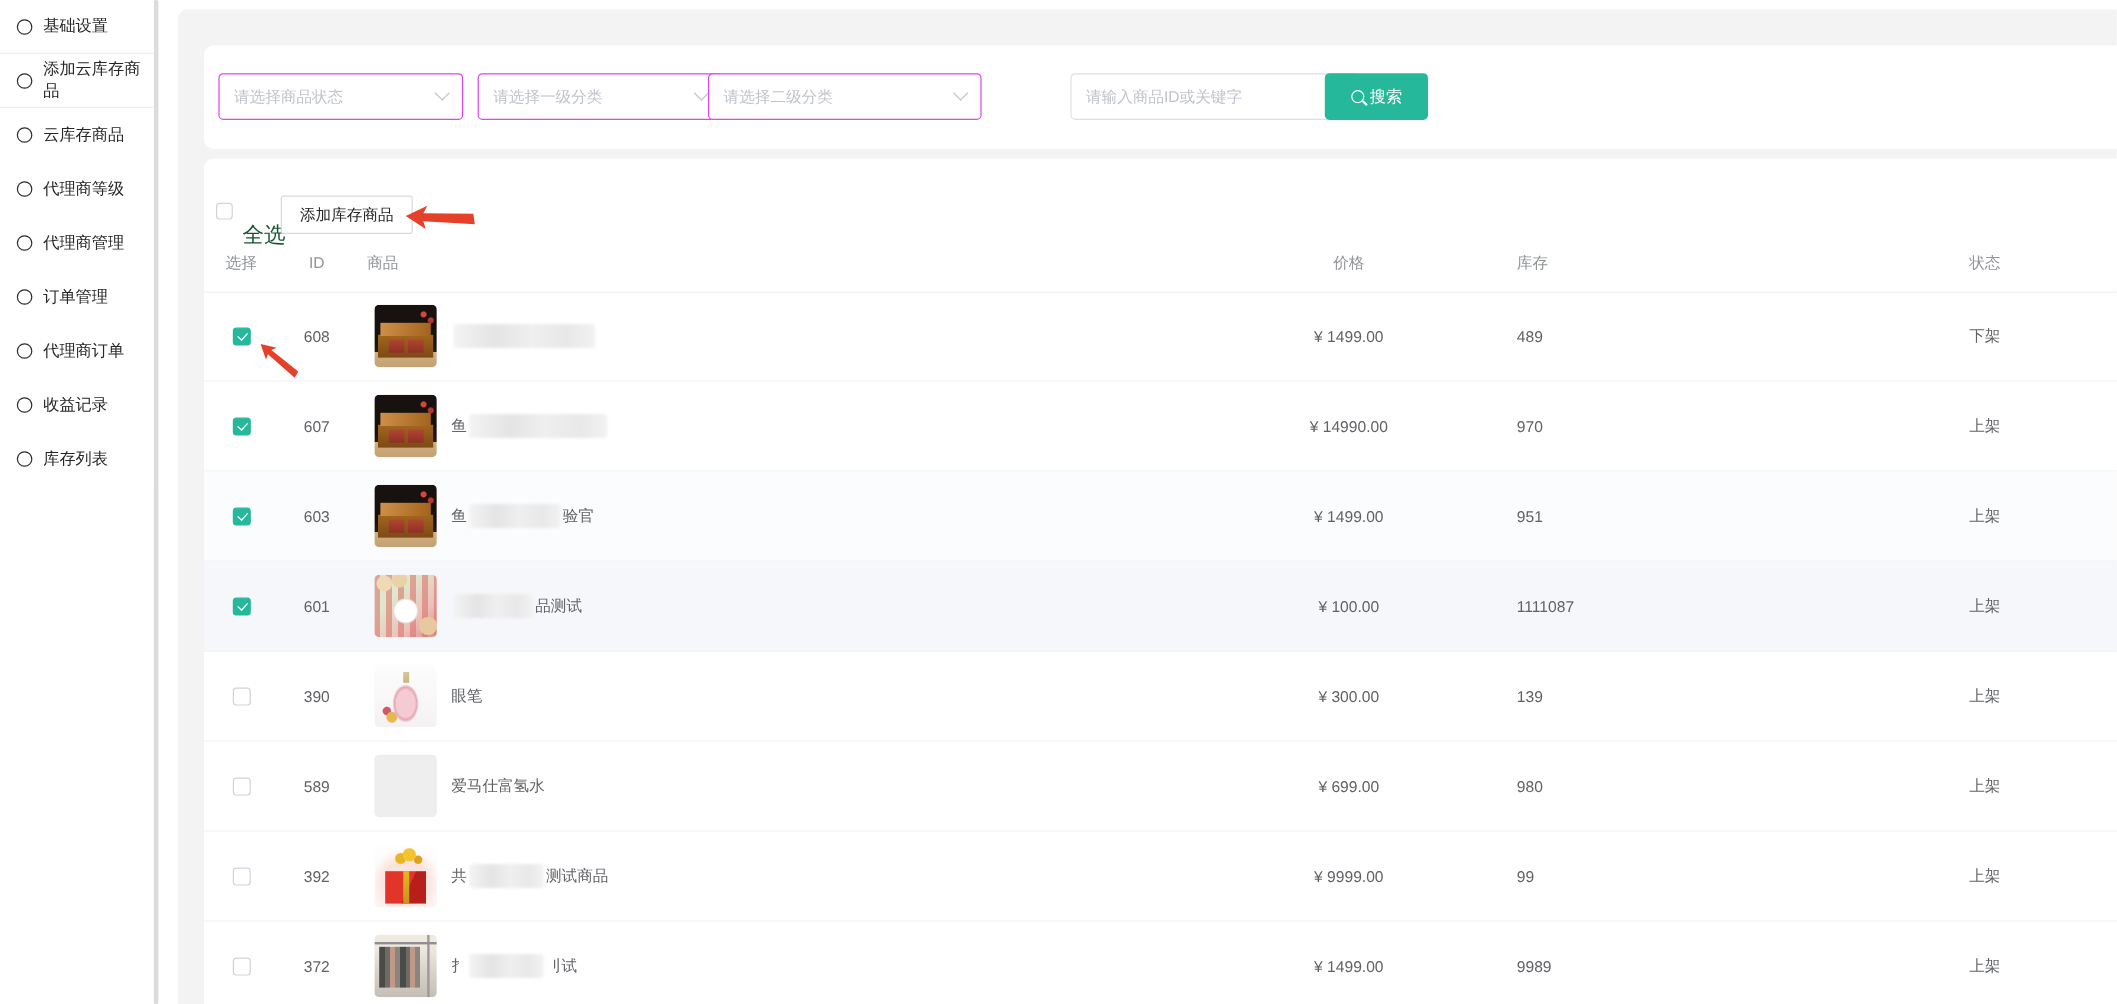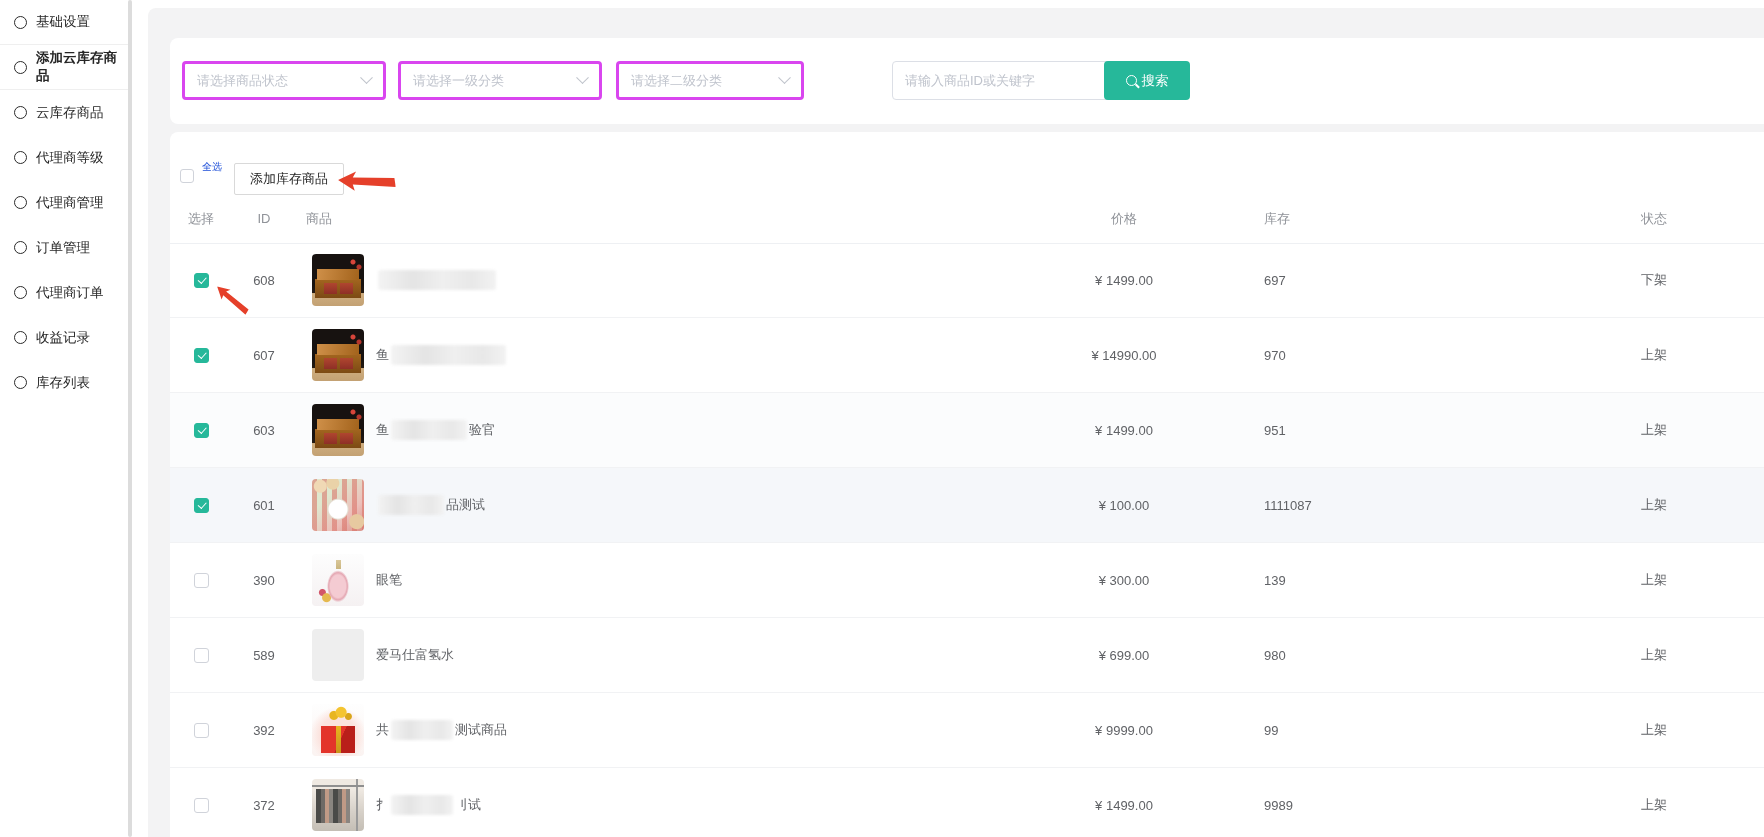--- a/index.html
+++ b/index.html
@@ -10,55 +10,55 @@
     -webkit-font-smoothing:antialiased;
   }
   
   .top-strip{position:absolute;left:0;top:0;width:100%;height:8px;background:#fff;z-index:1}
   
   .sidebar{position:absolute;left:0;top:0;width:128px;height:100%;background:#fff;z-index:5}
   .side-item{height:45px;display:flex;align-items:center;gap:9px;padding-left:14px;
     font-size:13.5px;color:#262626;cursor:pointer;box-sizing:border-box;background:#fff}
   .side-item .ring{width:11px;height:11px;border:1.6px solid #2b2b2b;border-radius:50%;flex:0 0 auto}
   .side-item.b{border-bottom:1px solid #efefef}
-  .side-item.active{font-weight:700}
+  .side-item.active{font-weight:400}
   .scroll-gutter{position:absolute;left:128px;top:0;width:20px;height:100%;background:#fff;z-index:4}
   .scroll-thumb{position:absolute;left:0px;top:0;width:4px;height:100%;background:#dcdcdc;border-radius:2px}
   
   .content{position:absolute;left:148px;top:8px;right:0;bottom:0;background:#f3f3f4;
     border-top-left-radius:8px;z-index:2}
   .card{position:absolute;background:#fff;border-radius:8px}
   .filter-card{left:22px;top:30px;right:-30px;height:86px}
   .table-card{left:22px;top:124px;right:-30px;bottom:-20px}
   
   .ctrl{position:absolute;top:23px;height:39px;box-sizing:border-box;font-size:13px}
-  .select{border:3px solid #d946ef;border-radius:4px;background:#fff;display:flex;
+  .select{border:1px solid #d946ef;border-radius:4px;background:#fff;display:flex;
     align-items:center;justify-content:space-between;padding:0 12px;color:#bfc3cc;cursor:pointer}
   .sel-1{left:12px;width:204px}
   .sel-2{left:228px;width:204px}
-  .sel-3{left:446px;width:188px}
+  .sel-3{left:420px;width:228px}
   .chev{width:8px;height:8px;border-right:1.4px solid #c0c4cc;border-bottom:1.4px solid #c0c4cc;
     transform:rotate(45deg) translate(-2px,-2px);flex:0 0 auto}
   .kw-input{left:722px;width:240px;border:1px solid #dcdfe6;border-radius:4px;padding:0 12px;
     color:#333;outline:none;font-family:inherit}
   .kw-input::placeholder{color:#bfc3cc}
   .search-btn{left:934px;width:86px;background:#26b89a;border:none;border-radius:4px;color:#fff;
     display:flex;align-items:center;justify-content:center;gap:5px;cursor:pointer;font-size:13.5px}
   .mag{width:9px;height:9px;border:1.6px solid #fff;border-radius:50%;position:relative;flex:0 0 auto}
   .mag::after{content:'';position:absolute;width:5px;height:1.6px;background:#fff;
     right:-4px;bottom:-2px;transform:rotate(45deg)}
   
   .toolbar{position:absolute;left:0;top:0;right:0;height:62px}
   .cb{width:15px;height:15px;border:1px solid #d0d3da;border-radius:3px;background:#fff;
     box-sizing:border-box;position:relative;cursor:pointer;flex:0 0 auto}
   .cb.checked{background:#26b89a;border-color:#26b89a}
   .cb.checked::after{content:'';position:absolute;left:3px;top:3.5px;width:7px;height:3.5px;
     border-left:1.6px solid #fff;border-bottom:1.6px solid #fff;transform:rotate(-48deg)}
   .sel-all-cb{position:absolute;left:10px;top:37px;width:14px;height:14px}
-  .sel-all-label{position:absolute;left:32px;top:28px;font-size:10px;color:#1d4ed8}
+  .sel-all-label{position:absolute;left:32px;top:52px;font-size:18px;color:#14532d}
   .add-btn{position:absolute;left:64px;top:31px;height:32px;padding:0 15px;background:#fff;
     border:1px solid #d9d9d9;border-radius:2px;font-size:13px;color:#262626;cursor:pointer;
     font-family:inherit}
   .arrow1{position:absolute;left:168px;top:39px;width:58px;height:22px;transform:rotate(4deg)}
   .arrow2{position:absolute;left:42px;top:151px;width:40px;height:34px;z-index:3}
   
   .thead{position:absolute;left:0;top:62px;right:0;height:49px;display:flex;align-items:center;
     border-bottom:1px solid #eef0f3;font-size:13px;color:#909399}
   .tbody{position:absolute;left:0;top:111px;right:0;bottom:0}
   .tr{display:flex;align-items:center;height:75px;border-bottom:1px solid #f1f2f4;
@@ -218,21 +218,21 @@
         <div class="tr shade-none">
     <div class="c1">
             <span class="cb checked"></span>
           </div>
     <div class="c2 cell-id">608</div>
     <div class="c3">
       <span class="pimg img-meat-gift-box"></span>
       <span class="pname cell-name"><span class="blur" style="width: 118px;"></span></span>
     </div>
     <div class="c4 cell-price">¥ 1499.00</div>
-    <div class="c5 cell-stock">697</div>
+    <div class="c5 cell-stock">489</div>
     <div class="c6 cell-status">下架</div>
   </div>
         <div class="tr shade-none">
     <div class="c1">
             <span class="cb checked"></span>
           </div>
     <div class="c2 cell-id">607</div>
     <div class="c3">
       <span class="pimg img-meat-gift-box"></span>
       <span class="pname cell-name"><span>鱼</span><span class="blur" style="width: 115px;"></span></span>

